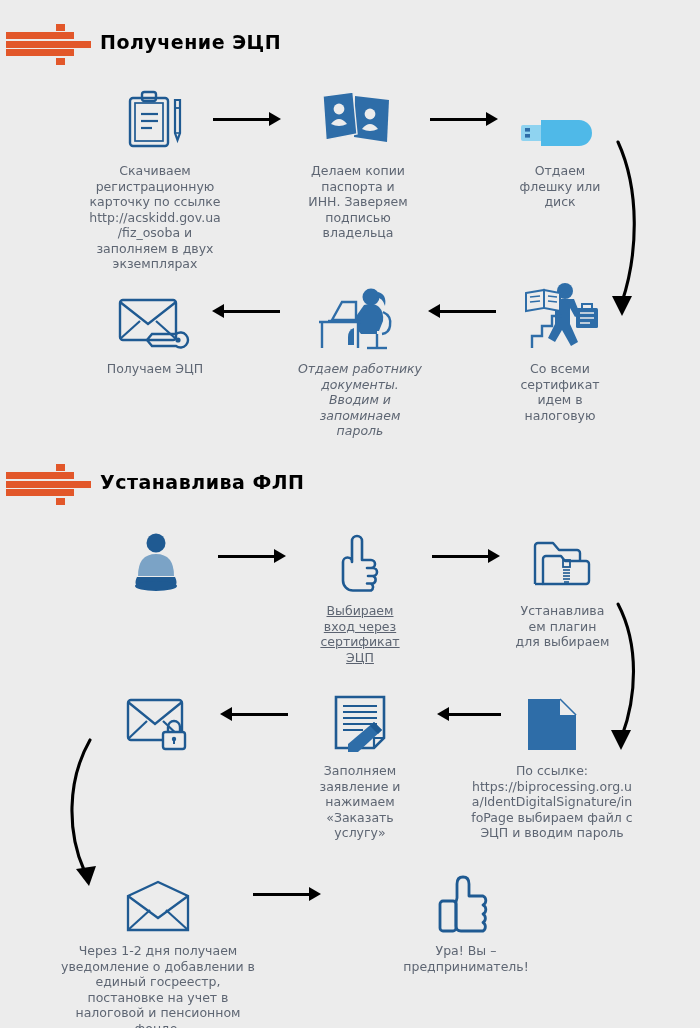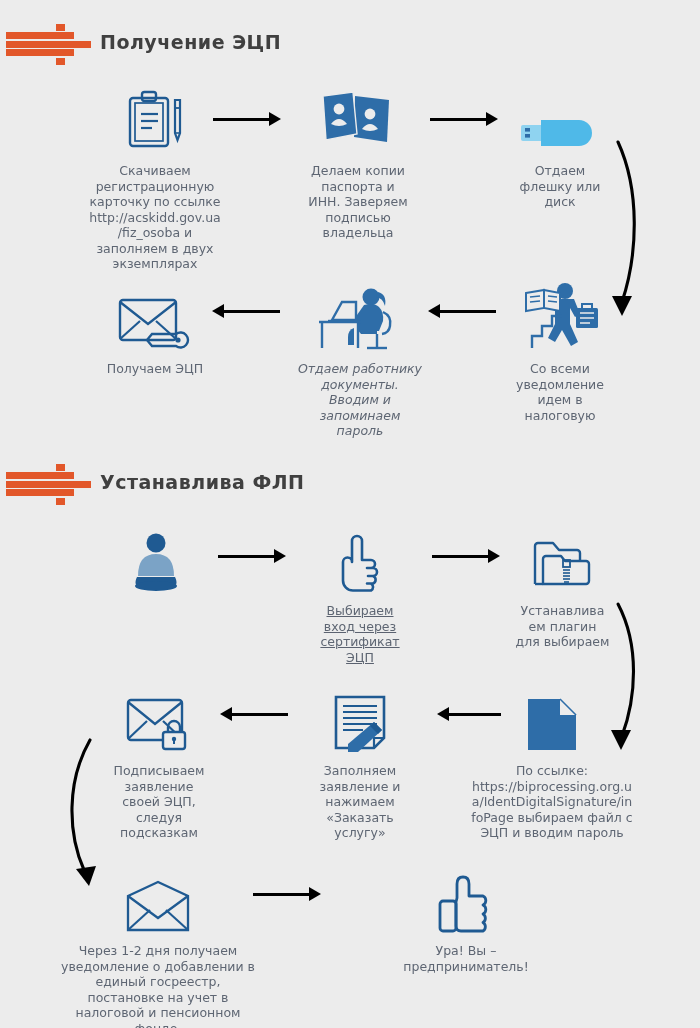--- a/index.html
+++ b/index.html
@@ -11,21 +11,21 @@
     position:relative;overflow:hidden;
     color:#5b6270;
   }
   .canvas{position:relative;width:700px;height:1028px;}
 
   
   .section-head{position:absolute;display:flex;align-items:center;}
   .logo-grid{position:relative;width:84px;height:44px;}
   .logo-grid i{position:absolute;display:block;width:9px;height:7px;background:#e2572a;}
   .section-title{
-    font-size:19px;font-weight:bold;color:#404040;
+    font-size:19px;font-weight:bold;color:#000000;
     letter-spacing:.5px;margin-left:10px;white-space:nowrap;
   }
 
   
   .step{position:absolute;text-align:center;}
   .step .icon{height:72px;display:flex;align-items:flex-end;justify-content:center;}
   .step .cap{
     font-size:12.5px;line-height:15.5px;color:#5e6673;
     margin-top:9px;white-space:pre-line;
   }
@@ -181,21 +181,21 @@
         <g>
           <rect x="62" y="28" width="22" height="20" rx="1.5" fill="#2e6da8"></rect>
           <path d="M68 28 v-4 h10 v4" fill="none" stroke="#2e6da8" stroke-width="2"></path>
           <line x1="66" y1="33" x2="80" y2="33" stroke="#ececec" stroke-width="1.5"></line>
           <line x1="66" y1="38" x2="80" y2="38" stroke="#ececec" stroke-width="1.5"></line>
           <line x1="66" y1="43" x2="76" y2="43" stroke="#ececec" stroke-width="1.5"></line>
         </g>
       </svg>
     </div>
     <div class="cap">Со всеми
-уведомление
+сертификат
 идем в
 налоговую</div>
   </div>
 
   <div class="arrow left" style="left:428px;top:303px;width:68px;">
     <span class="shaft"></span>
       <span class="head"></span>
   </div>
 
   <div class="step" style="left:285px;top:280px;width:150px;font-style:italic;">
@@ -402,25 +402,20 @@
         <rect x="5" y="8" width="54" height="40" rx="3" fill="none" stroke="#1f5a92" stroke-width="2.4"></rect>
         <path d="M5 10 L32 32 L59 10" fill="none" stroke="#1f5a92" stroke-width="2.4"></path>
         <path d="M5 47 L24 29" fill="none" stroke="#1f5a92" stroke-width="2.2"></path>
         <path d="M59 47 L40 29" fill="none" stroke="#1f5a92" stroke-width="2.2"></path>
         <rect x="40" y="40" width="22" height="17" rx="2.5" fill="#ececec" stroke="#1f5a92" stroke-width="2.4"></rect>
         <path d="M45 40 L45 35 a6 6 0 0 1 12 0 L57 40" fill="none" stroke="#1f5a92" stroke-width="2.4"></path>
         <circle cx="51" cy="47" r="2.2" fill="#1f5a92"></circle>
         <line x1="51" y1="47" x2="51" y2="52" stroke="#1f5a92" stroke-width="2"></line>
       </svg>
     </div>
-    <div class="cap">Подписываем
-заявление
-своей ЭЦП,
-следуя
-подсказкам</div>
   </div>
 
   <div class="curve" style="left:58px;top:736px;">
     <svg width="60" height="165" viewBox="0 0 60 165">
       <path d="M32 4 C 8 46, 10 98, 26 134" fill="none" stroke="#000" stroke-width="3.1" stroke-linecap="round"></path>
       <path d="M31 150 L18 133 L38 130 Z" fill="#000"></path>
     </svg>
   </div>
 
   <div class="step" style="left:42px;top:862px;width:232px;">

